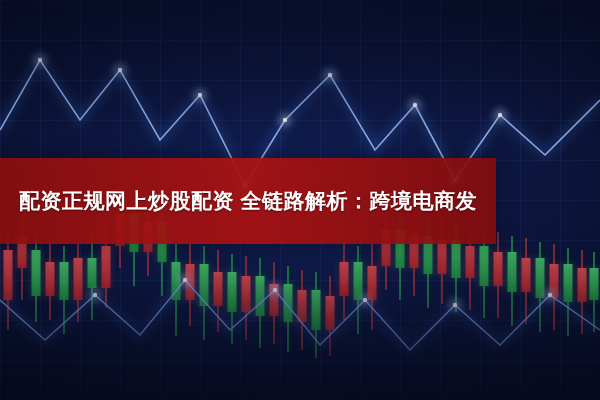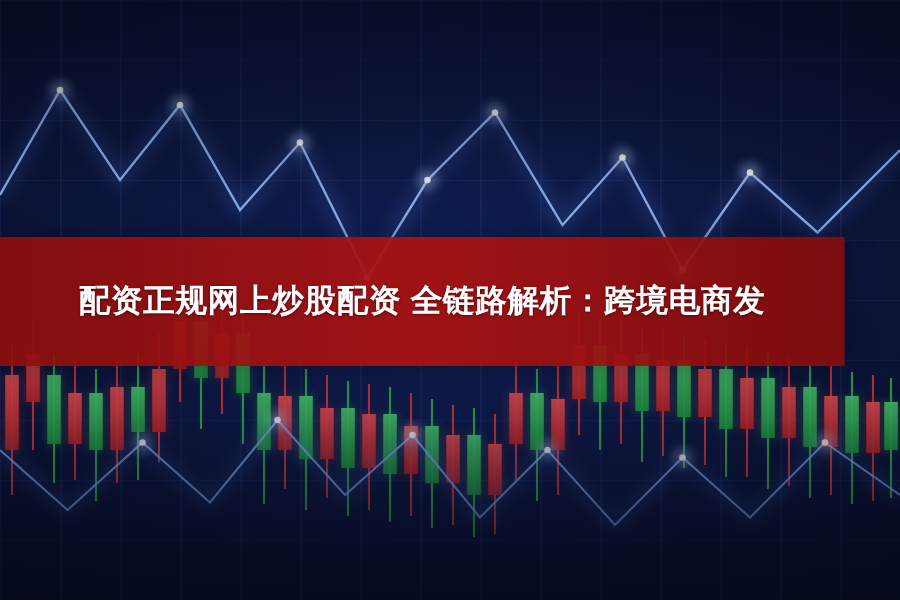--- a/index.html
+++ b/index.html
@@ -34,21 +34,21 @@
     position: absolute;
     left: 0;
     top: 0;
     width: 600px;
     height: 400px;
   }
   .title-band {
     position: absolute;
     left: 0;
     top: 158px;
-    width: 563px;
+    width: 496px;
     height: 86px;
     background: linear-gradient(90deg, rgba(140,14,14,0.92) 0%, rgba(168,18,18,0.94) 50%, rgba(132,12,12,0.92) 100%);
     display: flex;
     flex-direction: column;
     align-items: center;
     justify-content: center;
     box-shadow: 0 0 18px rgba(0,0,0,0.35);
   }
   .title-line {
     color: #ffffff;

